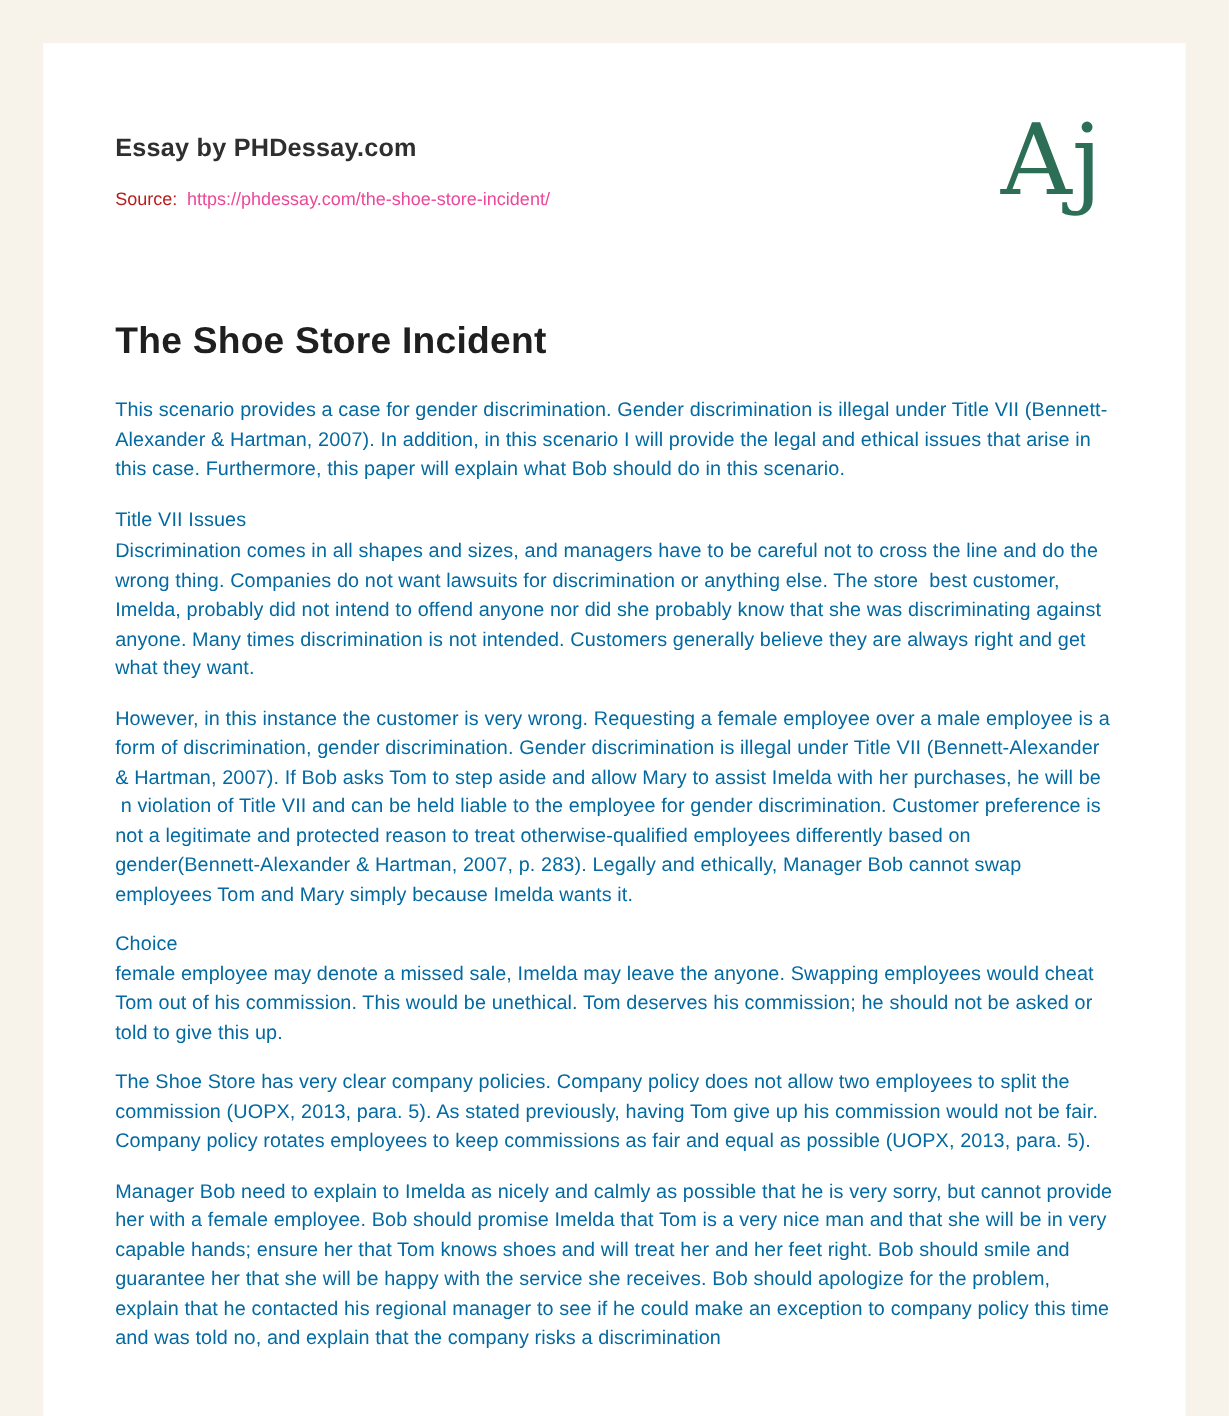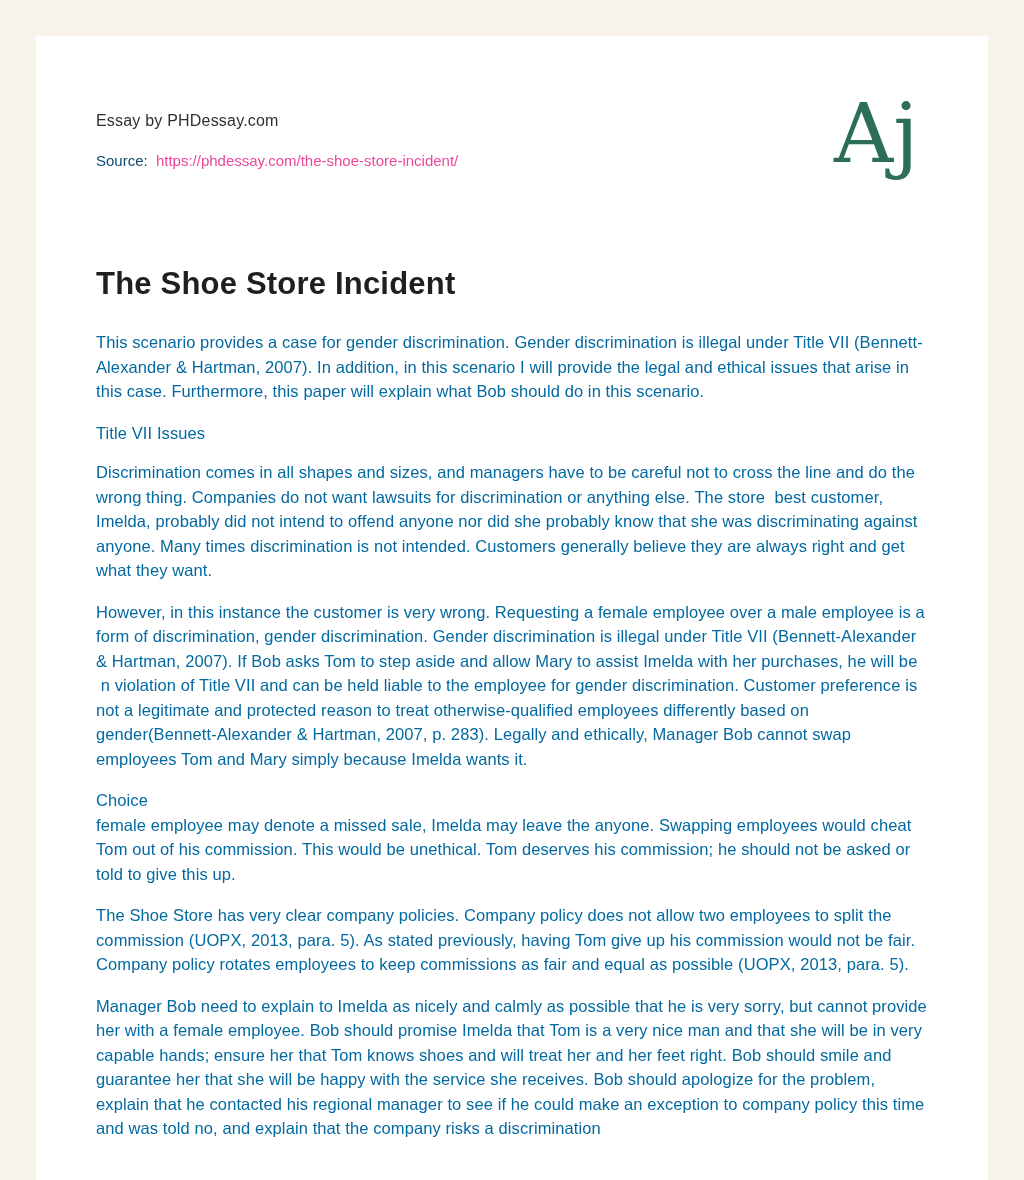--- a/index.html
+++ b/index.html
@@ -16,31 +16,31 @@
     margin: 36px auto 0 auto;
     background: #ffffff;
     padding: 50px 60px 40px 60px;
   }
   .header {
     display: flex;
     justify-content: space-between;
     align-items: flex-start;
   }
   .brand {
-    font-size: 16px;
-    font-weight: 400;
+    font-size: 21px;
+    font-weight: 700;
     color: #2f2f2f;
     letter-spacing: 0.2px;
     padding-top: 26px;
   }
   .source-line {
     margin-top: 22px;
     font-size: 15px;
   }
-  .source-label { color: #0c4a6e; text-align: right; }
+  .source-label { color: #b91c1c; text-align: right; }
   .source-link {
     color: #ec4899;
     text-decoration: none;
     margin-left: 4px;
   }
   .logo-box {
     width: 96px;
     height: 96px;
     margin-right: 2px;
   }
@@ -51,21 +51,21 @@
     color: #1f1f1f;
     letter-spacing: 0.2px;
   }
   .body-text p {
     font-size: 16.5px;
     line-height: 24.5px;
     color: #0369a1;
     margin: 0 0 17px 0;
     letter-spacing: 0.1px;
   }
-  .body-text p.subheading { margin-bottom: 15px; }
+  .body-text p.subheading { margin-bottom: 2px; }
   .body-text p.subheading-tight { margin-bottom: 0; }
 </style>
 </head>
 <body>
 
 <div class="card">
 
   <div class="header">
     <div class="header-left">
       <div class="brand">Essay by PHDessay.com</div>

